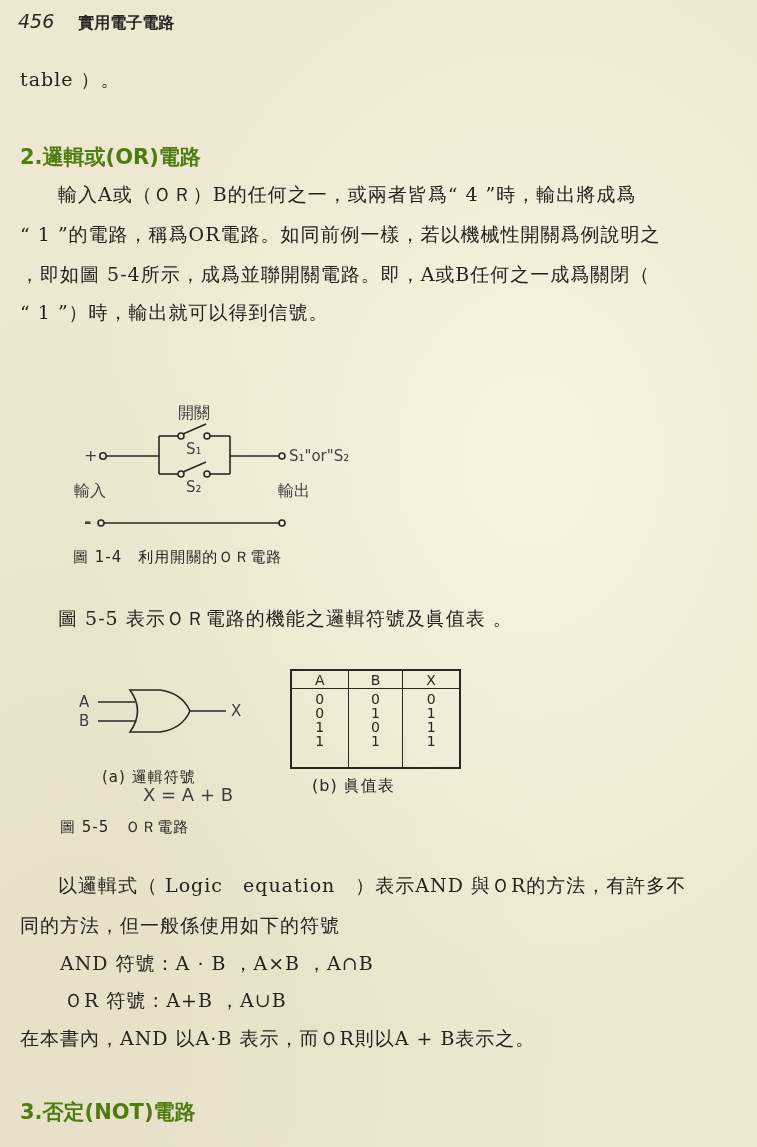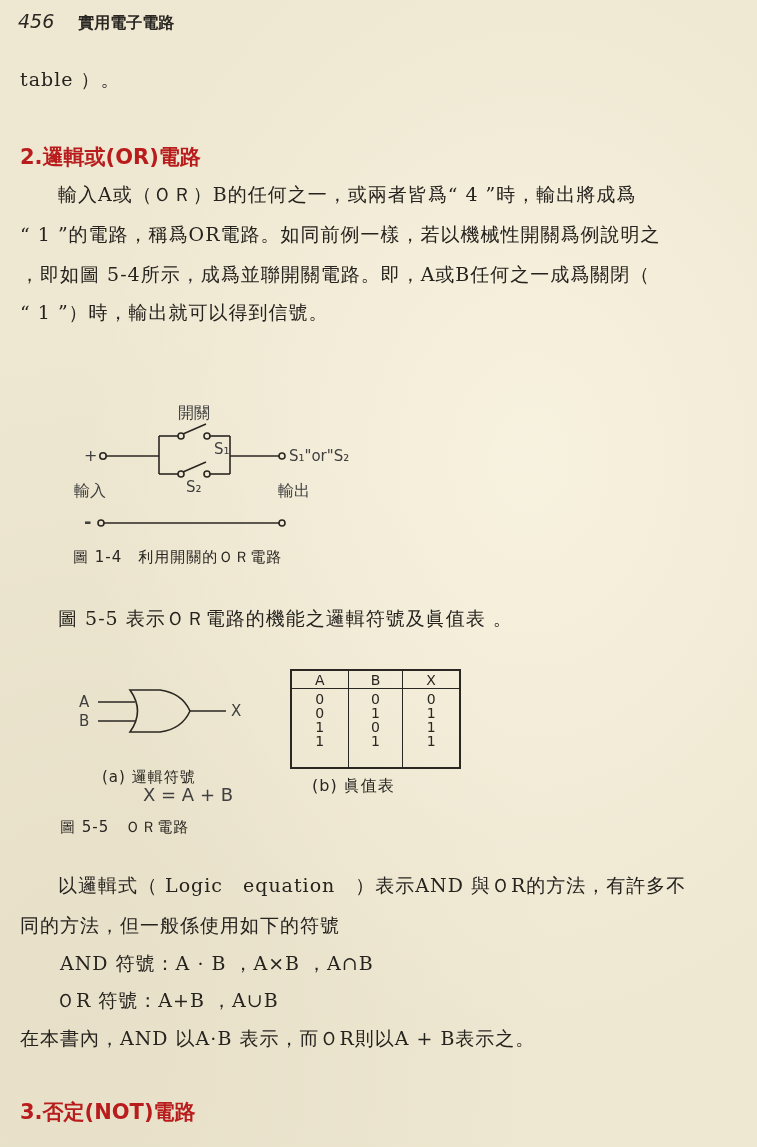--- a/index.html
+++ b/index.html
@@ -10,21 +10,21 @@
       radial-gradient(ellipse at 70% 40%, rgba(255,250,235,0.55), rgba(0,0,0,0) 60%),
       radial-gradient(ellipse at 10% 90%, rgba(200,190,160,0.18), rgba(0,0,0,0) 50%);
     color: #1e1c1a;
     font-family: "DejaVu Serif", serif;
   }
   .abs { position: absolute; }
   .header { left: 18px; top: 10px; font-size: 18px; display: flex; align-items: baseline; }
   .page-num { font-family: "DejaVu Sans", sans-serif; font-weight: normal; font-style: italic; font-size: 19px; color: #2a2622; }
   .running-title { margin-left: 24px; font-family: "DejaVu Sans", sans-serif; font-size: 16px; font-weight: bold; color: #2a2622; }
   .body-text { font-family: "DejaVu Serif", serif; font-size: 19px; letter-spacing: 1px; color: #26231f; white-space: nowrap; }
-  .heading { font-family: "DejaVu Sans", sans-serif; font-size: 21px; font-weight: bold; color: #b91c1c; }
+  .heading { font-family: "DejaVu Sans", sans-serif; font-size: 21px; font-weight: bold; color: #4d7c0f; }
   .caption { font-family: "DejaVu Sans", sans-serif; font-size: 15px; color: #2a2622; letter-spacing: 1px; }
   .diagram-label { font-family: "DejaVu Sans", sans-serif; font-size: 15px; color: #404040; }
   svg { position: absolute; overflow: visible; }
   table.truth {
     position: absolute; left: 290px; top: 669px; width: 171px; height: 100px;
     border-collapse: collapse; border: 2px solid #2a2622;
     font-family: "DejaVu Sans", sans-serif; font-size: 14px; color: #2a2622;
   }
   table.truth th { font-weight: normal; border-left: 1px solid #2a2622; border-bottom: 1.5px solid #2a2622; height: 17px; padding: 0; }
   table.truth th:first-child { border-left: none; }
@@ -78,21 +78,21 @@
       <line x1="230" y1="456" x2="279" y2="456"></line>
       <circle cx="282" cy="456" r="3"></circle>
 
       <circle cx="101" cy="523" r="3"></circle>
       <line x1="104" y1="523" x2="279" y2="523"></line>
       <circle cx="282" cy="523" r="3"></circle>
     </g>
   </svg>
   <div class="abs diagram-label" style="left:84px; top:446px; font-size:16px;">+</div>
   <div class="abs diagram-label" style="left:84px; top:511px; font-size:18px; font-weight:bold;">-</div>
-  <div class="abs diagram-label" style="left:186px; top:440px;margin-left:28px;">S₁</div>
+  <div class="abs diagram-label" style="left:186px; top:440px;">S₁</div>
   <div class="abs diagram-label" style="left:186px; top:478px;">S₂</div>
   <div class="abs diagram-label" style="left:289px; top:447px;">S₁"or"S₂</div>
   <div class="abs diagram-label" style="left:74px; top:481px; font-size:16px;">輸入</div>
   <div class="abs diagram-label" style="left:278px; top:481px; font-size:16px;">輸出</div>
   <div class="abs caption" style="left:73px; top:548px;">圖 1-4　利用開關的ＯＲ電路</div>
 </div>
 
 <div class="abs body-text" style="left:58px; top:606px;">圖 5-5 表示ＯＲ電路的機能之邏輯符號及眞值表 。</div>
 
 <div>
@@ -150,17 +150,17 @@
   </tbody>
 </table>
 <div class="abs caption" style="left:312px; top:776px; font-size:16px;">(b) 眞值表</div>
 
 <div class="abs caption" style="left:60px; top:818px;">圖 5-5　ＯＲ電路</div>
 
 <div>
   <div class="abs body-text" style="left:58px; top:873px;">以邏輯式（ Logic　equation　）表示AND 與ＯR的方法，有許多不</div>
   <div class="abs body-text" style="left:20px; top:913px;">同的方法，但一般係使用如下的符號</div>
   <div class="abs body-text" style="left:60px; top:951px;">AND 符號：A · B ，A×B ，A∩B</div>
-  <div class="abs body-text" style="left:56px; top:988px;">ＯR 符號：A+B ，A∪B</div>
+  <div class="abs body-text" style="left:64px; top:988px;">ＯR 符號：A+B ，A∪B</div>
   <div class="abs body-text" style="left:20px; top:1026px;">在本書內，AND 以A·B 表示，而ＯR則以A + B表示之。</div>
 </div>
 
 <div class="abs heading" style="left:20px; top:1098px;">3.否定(NOT)電路</div>
 
 </body></html>

